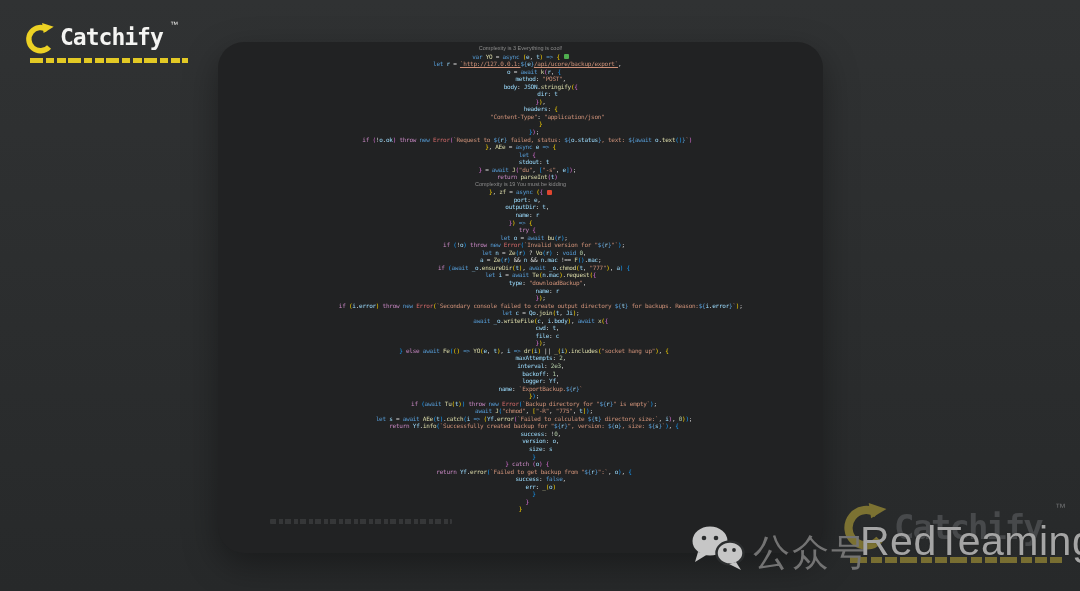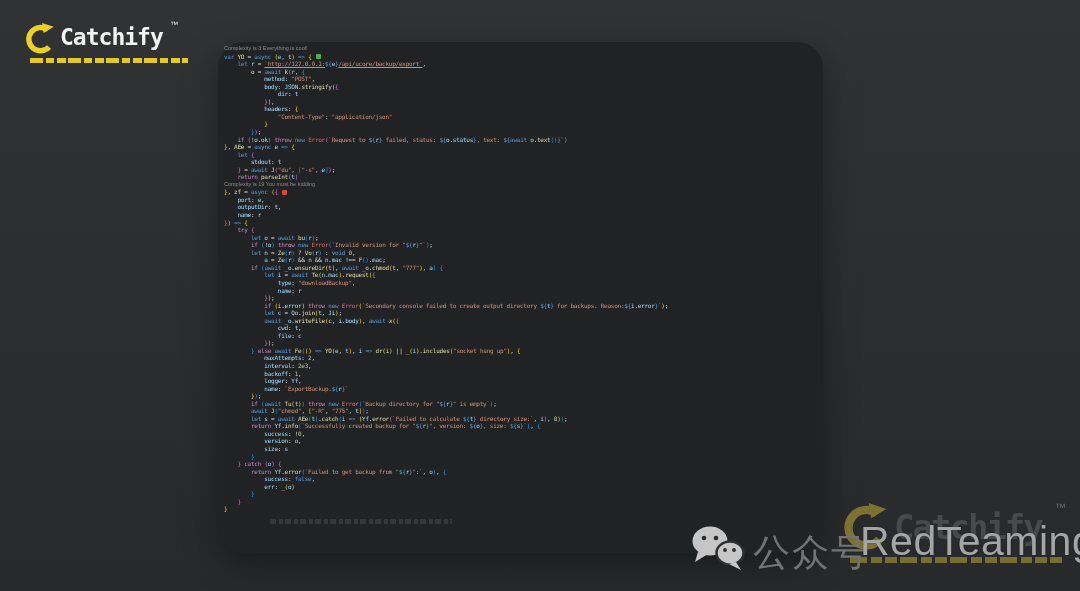--- a/index.html
+++ b/index.html
@@ -1,21 +1,21 @@
 <!DOCTYPE html>
 <html><head>
 <meta charset="utf-8">
 <style>
   html,body{margin:0;padding:0;}
   body{
     width:1080px;height:591px;overflow:hidden;position:relative;
     background:linear-gradient(180deg,#303233 0%,#2b2d2e 55%,#27292a 100%);
     font-family:"Liberation Sans", sans-serif;
   }
-  .stage{position:absolute;inset:0;}
+  .stage{position:absolute;inset:0;text-align:center;}
 
   
   .logo-top{position:absolute;left:22px;top:16px;width:170px;height:56px;z-index:3;}
   .logo-top .cswoosh{position:absolute;left:0;top:6px;}
   .logo-top .brandname{
     position:absolute;left:38px;top:8px;font-family:"DejaVu Sans Mono",monospace;
     font-weight:bold;font-size:23px;color:#f4f4f2;letter-spacing:-1px;white-space:nowrap;
   }
   .logo-top .tm{position:absolute;left:148px;top:4px;font-size:8px;color:#e8e8e6;}
   .logo-top .glitch{

